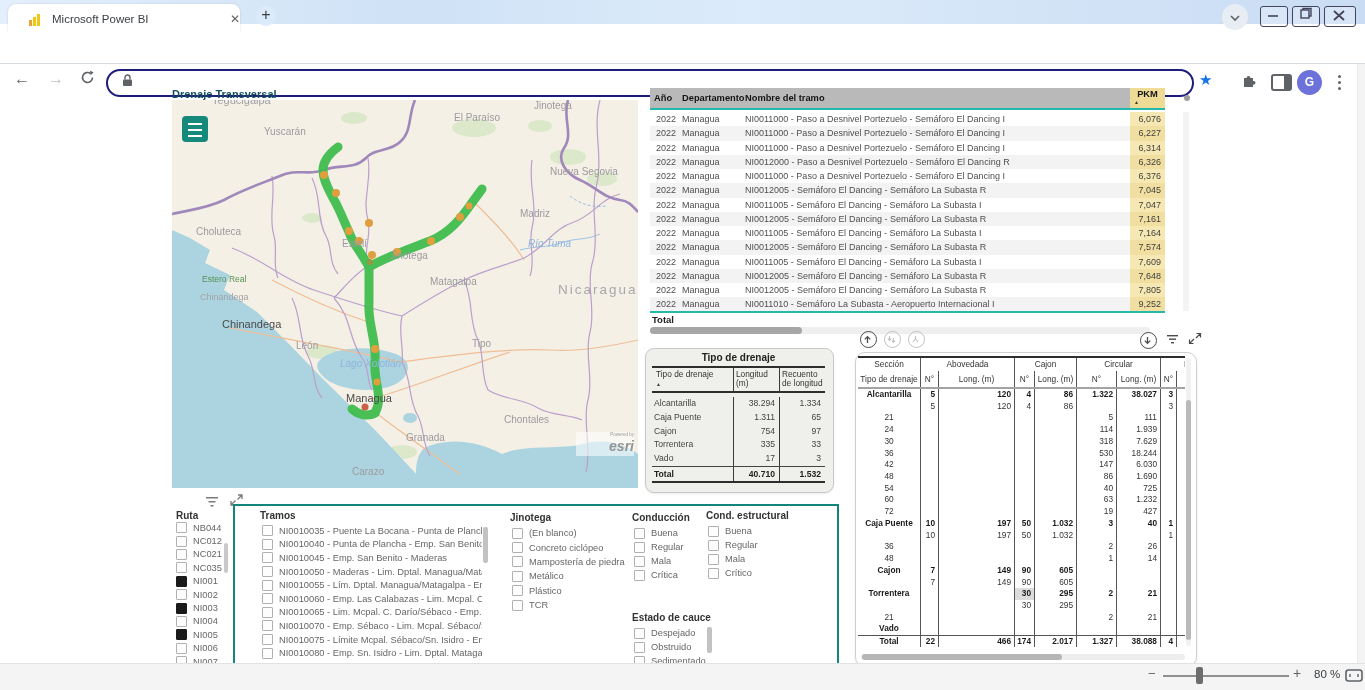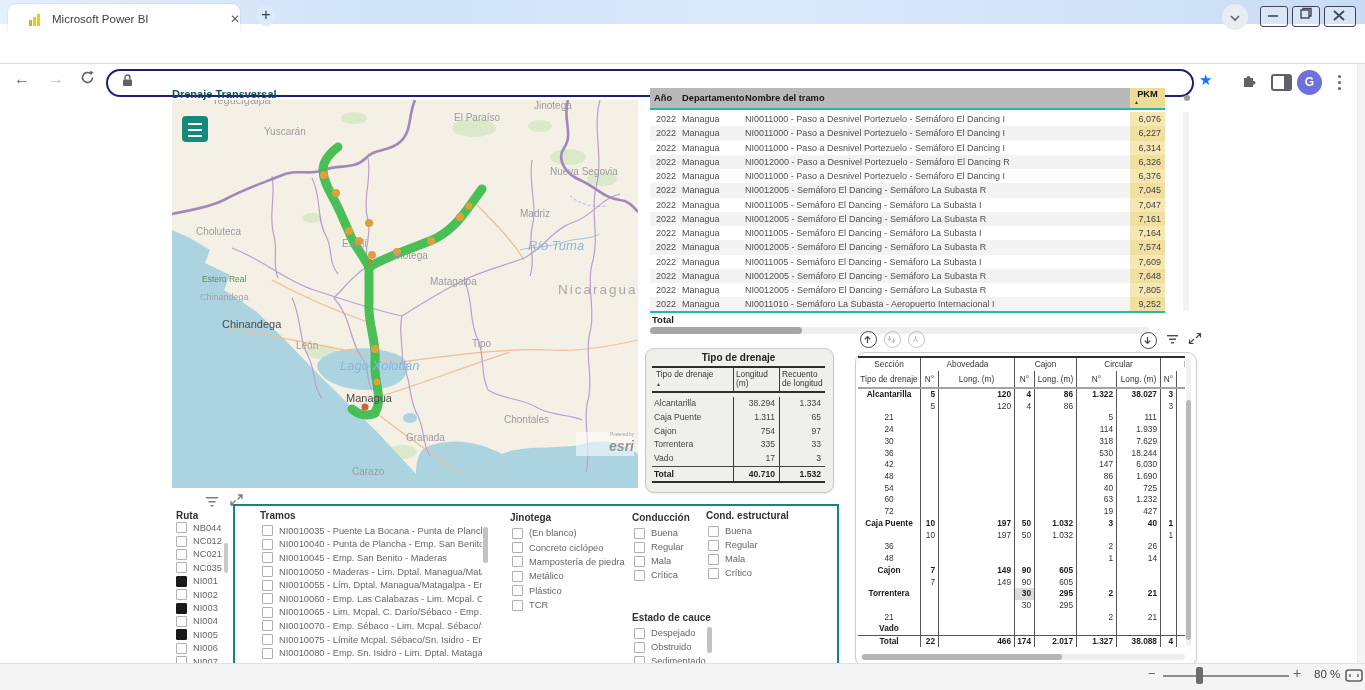--- a/index.html
+++ b/index.html
@@ -45,21 +45,21 @@
   #report-title{left:172px;top:88px;font-size:11px;font-weight:bold;color:#14505c;}
 
   
   #map{left:172px;top:100px;width:466px;height:388px;overflow:hidden;background:#f4f0e5;}
   #map svg{position:absolute;left:0;top:0;}
   .maplabel{position:absolute;white-space:nowrap;}
   .lm{color:#9d9aa0;font-size:10px;}
   .lg{color:#a0a0a5;font-size:11px;}
   .lbig{color:#a8a8ad;font-size:13.5px;letter-spacing:2px;}
   .lc{color:#4a4a4a;font-size:11px;font-weight:500;}
-  .lb{color:#8fb4dd;font-size:13px;font-style:italic;}
+  .lb{color:#8fb4dd;font-size:10px;font-style:italic;}
   .lgr{color:#569153;font-size:8.5px;}
   .ls{color:#a5a2a8;font-size:9px;}
   #hamburger{left:182px;top:116px;width:26px;height:26px;background:#15897c;border-radius:4px;}
   #hamburger b{display:block;width:14px;height:2px;background:#fff;margin:4px auto 0;}
   #hamburger b:first-child{margin-top:7px;}
   #esri-chip{left:576px;top:432px;width:58px;height:24px;background:rgba(255,255,255,.55);text-align:right;}
   #esri-powered{font-size:4.5px;color:#9a9a9a;display:block;line-height:5px;}
   #esri-brand{font-size:14px;font-weight:bold;font-style:italic;color:#949494;line-height:14px;}
 
   

